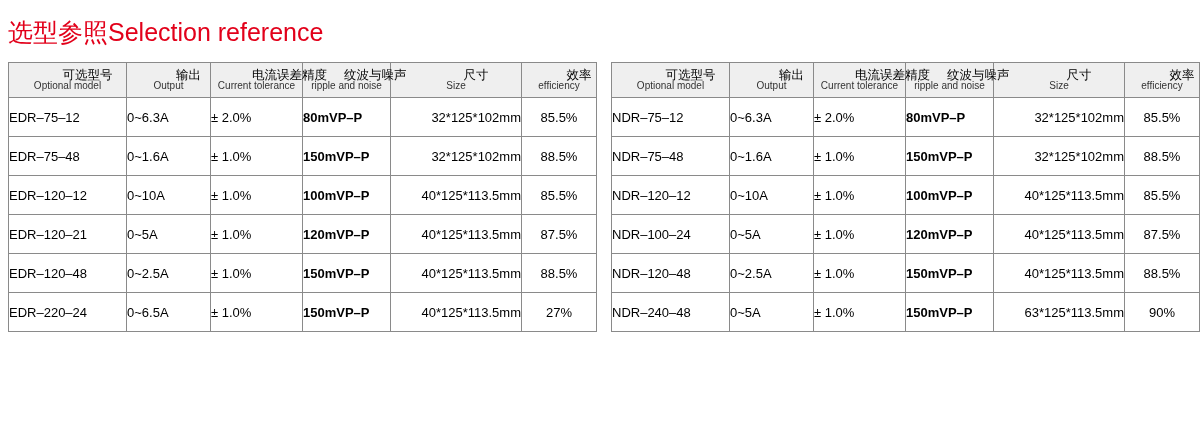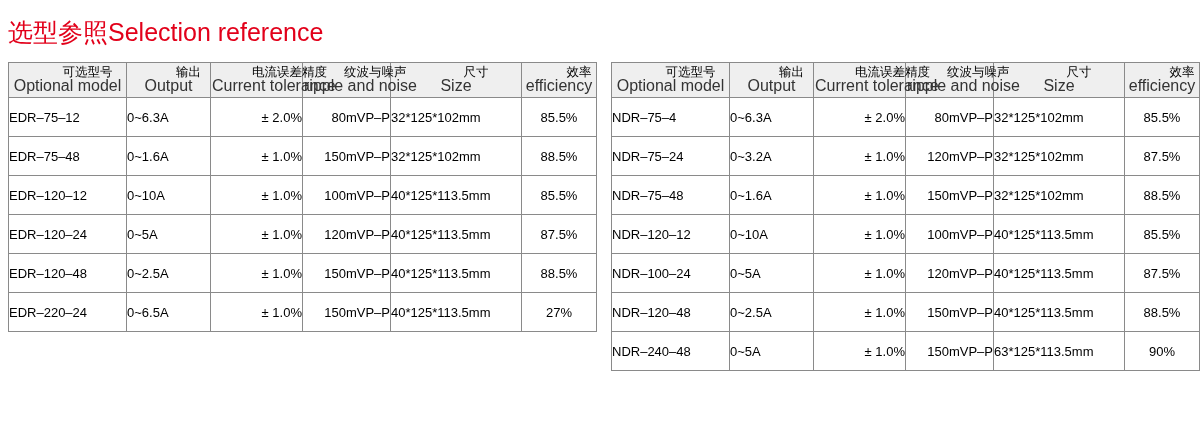--- a/index.html
+++ b/index.html
@@ -74,34 +74,34 @@
     display: block;
     font-family: "DejaVu Sans", sans-serif;
     font-size: 12.5px;
     color: #000;
     white-space: nowrap;
     margin-left: 40px;
   }
   .hdr-en {
     display: block;
     font-family: "Liberation Sans", sans-serif;
-    font-size: 16px;
+    font-size: 10px;
     color: #333;
     white-space: nowrap;
   }
   table.spec tbody td {
     height: 38px;
     font-size: 13px;
     white-space: nowrap;
   }
   td.c-model { text-align: left; padding-left: 8px; }
   td.c-output { text-align: left; padding-left: 8px; }
-  td.c-tol { text-align: right; margin-top: 25px; }
-  td.c-ripple { text-align: right; }
-  td.c-size { text-align: left; }
+  td.c-tol { text-align: left; margin-top: 25px; }
+  td.c-ripple { text-align: left; font-weight: bold; }
+  td.c-size { text-align: right; }
   td.c-eff { text-align: center; }
 
   
   col.w-model  { width: 118px; }
   col.w-output { width: 84px; }
   col.w-tol    { width: 92px; }
   col.w-ripple { width: 88px; }
   col.w-size   { width: 131px; }
   col.w-eff    { width: 75px; }
 </style>
@@ -173,21 +173,21 @@
           </tr>
           <tr>
             <td class="c-model">EDR–120–12</td>
             <td class="c-output">0~10A</td>
             <td class="c-tol">± 1.0%</td>
             <td class="c-ripple">100mVP–P</td>
             <td class="c-size">40*125*113.5mm</td>
             <td class="c-eff">85.5%</td>
           </tr>
           <tr>
-            <td class="c-model">EDR–120–24</td>
+            <td class="c-model">EDR–120–21</td>
             <td class="c-output">0~5A</td>
             <td class="c-tol">± 1.0%</td>
             <td class="c-ripple">120mVP–P</td>
             <td class="c-size">40*125*113.5mm</td>
             <td class="c-eff">87.5%</td>
           </tr>
           <tr>
             <td class="c-model">EDR–120–48</td>
             <td class="c-output">0~2.5A</td>
             <td class="c-tol">± 1.0%</td>
@@ -240,36 +240,28 @@
               <span class="hdr-en">Size</span>
             </th>
             <th>
               <span class="hdr-cn">效率</span>
               <span class="hdr-en">efficiency</span>
             </th>
           </tr>
         </thead>
         <tbody>
           <tr>
-            <td class="c-model">NDR–75–4</td>
+            <td class="c-model">NDR–75–12</td>
             <td class="c-output">0~6.3A</td>
             <td class="c-tol">± 2.0%</td>
             <td class="c-ripple">80mVP–P</td>
             <td class="c-size">32*125*102mm</td>
             <td class="c-eff">85.5%</td>
           </tr>
           <tr>
-            <td class="c-model">NDR–75–24</td>
-            <td class="c-output">0~3.2A</td>
-            <td class="c-tol">± 1.0%</td>
-            <td class="c-ripple">120mVP–P</td>
-            <td class="c-size">32*125*102mm</td>
-            <td class="c-eff">87.5%</td>
-          </tr>
-          <tr>
             <td class="c-model">NDR–75–48</td>
             <td class="c-output">0~1.6A</td>
             <td class="c-tol">± 1.0%</td>
             <td class="c-ripple">150mVP–P</td>
             <td class="c-size">32*125*102mm</td>
             <td class="c-eff">88.5%</td>
           </tr>
           <tr>
             <td class="c-model">NDR–120–12</td>
             <td class="c-output">0~10A</td>

